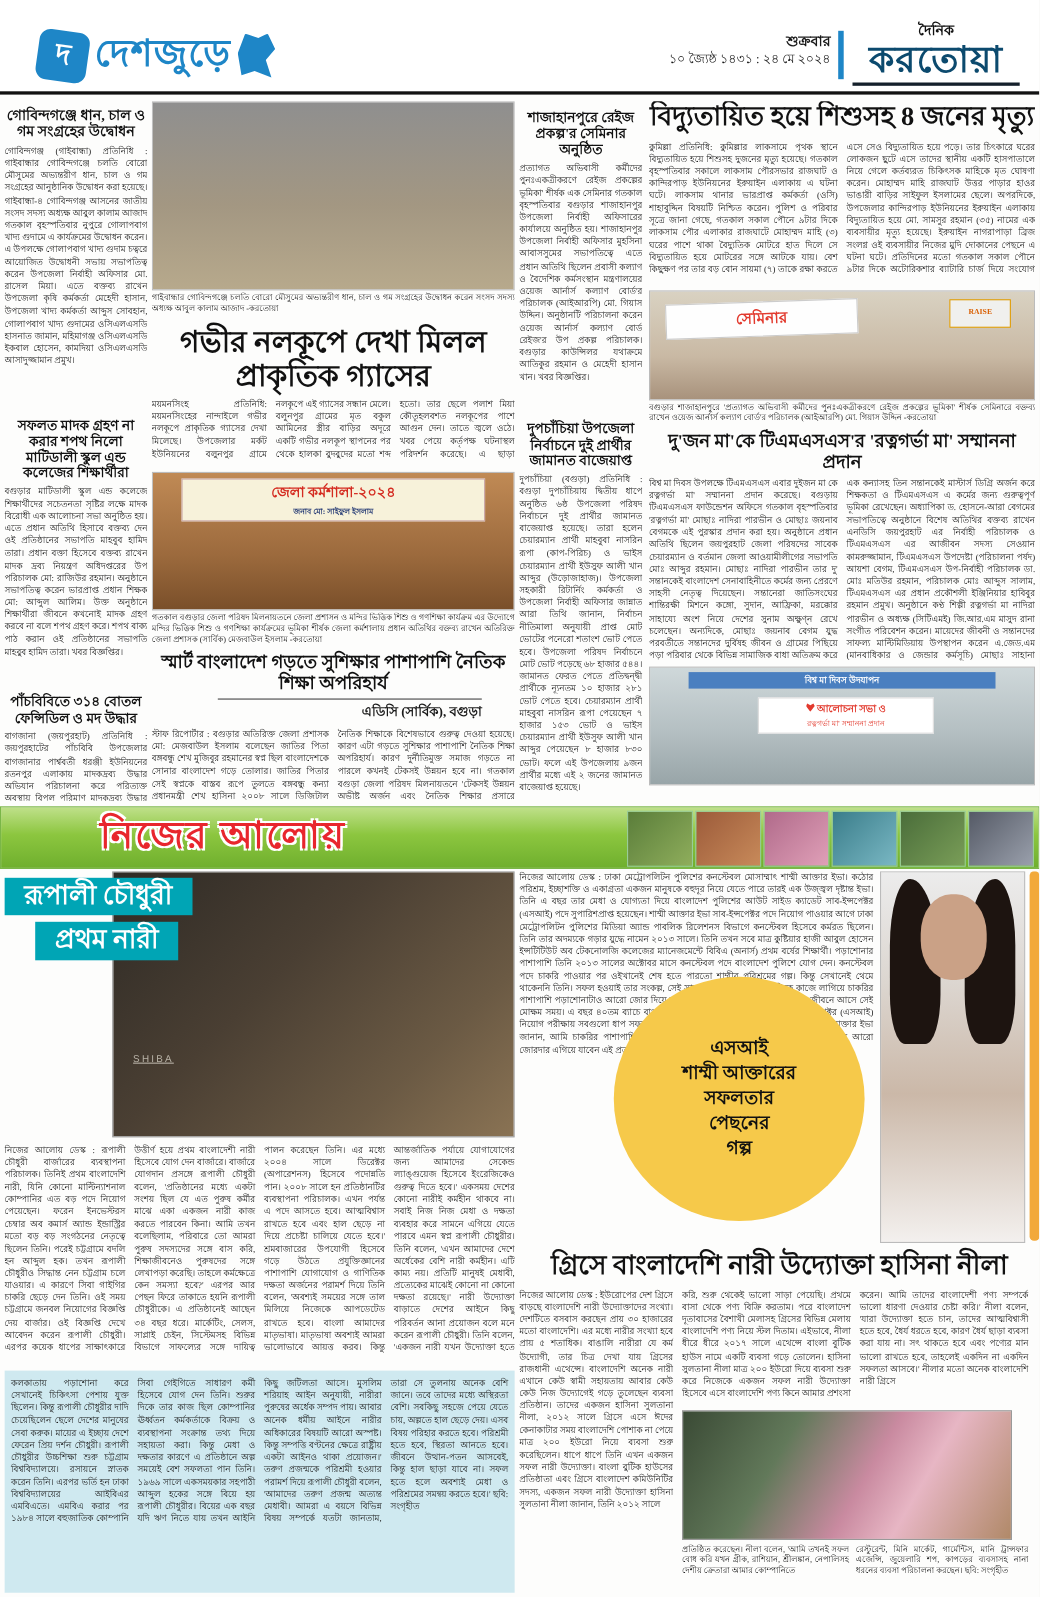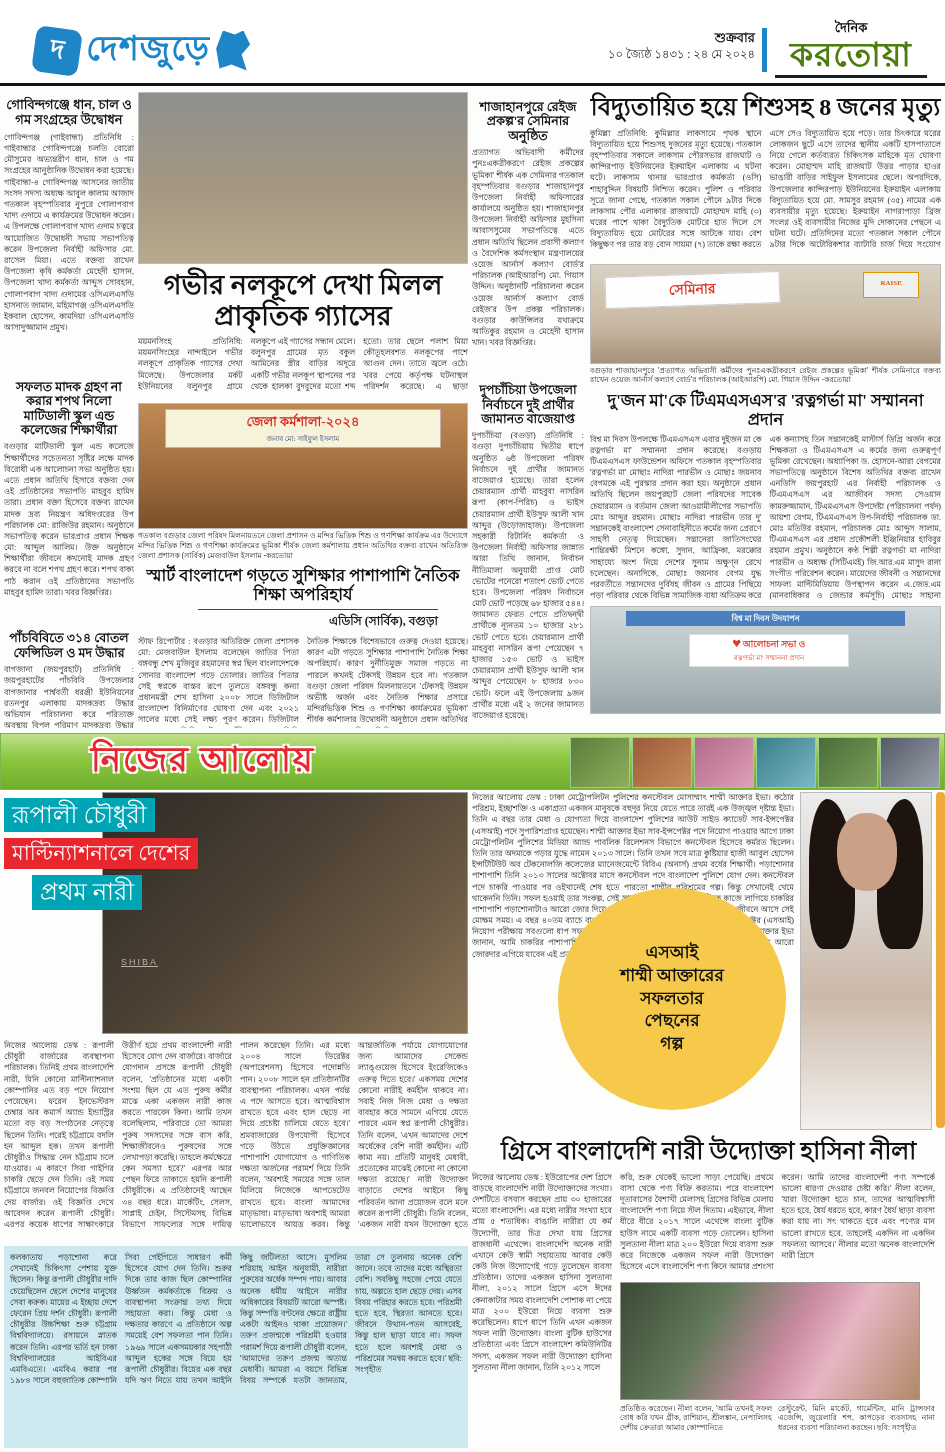--- a/index.html
+++ b/index.html
@@ -15,21 +15,21 @@
   .logo-wrap { position:absolute; left:34px; top:22px; display:flex; align-items:center; gap:6px; }
   .logo-hex { width:46px; height:46px; background:#1e86c7; border-radius:10px; position:relative; transform:rotate(8deg); display:flex; align-items:center; justify-content:center; color:#fff; font-weight:bold; font-size:26px; font-family:"Liberation Sans",sans-serif; }
   .logo-text { font-size:34px; font-weight:bold; color:#1e86c7; letter-spacing:1px; }
   .map-shape { width:34px; height:40px; background:#1e86c7; clip-path:polygon(20% 0,55% 10%,80% 0,100% 35%,75% 60%,90% 100%,45% 85%,10% 95%,0 45%); }
   .date-block { position:absolute; right:190px; top:30px; text-align:right; line-height:1.3; }
   .date-day { font-weight:bold; font-size:13px; }
   .date-line { font-size:11.5px; }
   .mast-sep { position:absolute; right:178px; top:28px; width:5px; height:44px; background:#1e86c7; }
   .masthead { position:absolute; right:18px; top:18px; width:152px; text-align:center; border-bottom:3px solid #15202b; padding-bottom:3px; }
   .mast-small { font-size:13px; font-weight:bold; color:#111; }
-  .mast-large { font-size:33px; font-weight:bold; color:#4d7c0f; line-height:1; letter-spacing:1px; }
+  .mast-large { font-size:33px; font-weight:bold; color:#0c4a6e; line-height:1; letter-spacing:1px; }
 
   
   .headline { font-weight:bold; color:#111; text-align:center; line-height:1.15; }
   .body-text { font-size:8px; line-height:1.4; text-align:justify; overflow:hidden; }
   .cols-2 { column-count:2; column-gap:8px; }
   .cols-3 { column-count:3; column-gap:8px; }
   .cols-4 { column-count:4; column-gap:8px; }
   .caption { font-size:7.5px; line-height:1.3; text-align:justify; overflow:hidden; }
   .photo { position:relative; overflow:hidden; border:1px solid #bbb; }
 
@@ -42,21 +42,21 @@
   .h-xs { font-size:12.5px; margin:8px 0 4px; }
   .h-xl { font-size:27px; margin:6px 0 4px; }
   .h-lg { font-size:24px; margin:2px 0 6px; }
   .h-md { font-size:16.5px; margin:4px 0 4px; }
   .byline { font-size:12px; font-weight:bold; text-align:right; border-top:1.5px solid #444; padding-top:2px; margin:0 30px 4px 60px; }
 
   .ph1 { height:172px; background:linear-gradient(180deg,#8f8f8f 0%,#a39782 55%,#b7a98c 100%); }
   .ph2 { height:126px; background:linear-gradient(180deg,#c08a55 0%,#9c6a3d 60%,#7a4f2a 100%); }
   .ph-banner { position:absolute; left:8%; top:4%; width:84%; background:#f7f2da; border:1px solid #caa; text-align:center; padding:2px 6px; }
   .ph-banner .t1 { color:#d42b20; font-weight:bold; font-size:13px; }
-  .ph-banner .t2 { color:#273c75; font-weight:normal; font-size:7px; }
+  .ph-banner .t2 { color:#273c75; font-weight:bold; font-size:7px; }
   .ph3 { height:100px; background:linear-gradient(180deg,#d9d2c2 0%,#c9b9a4 60%,#a8927c 100%); }
   .ph3-banner { position:absolute; left:4%; top:10%; width:50%; background:#fefefe; border:1px solid #ccc; text-align:center; padding:3px 0; transform:rotate(-2deg); }
   .ph3-banner .t1 { color:#e23a2e; font-weight:bold; font-size:14px; }
   .ph3-raise { position:absolute; right:6%; top:8%; width:16%; background:#f0f0ee; border:1px solid #d90; text-align:center; font-size:7px; color:#d95f02; font-weight:bold; padding:6px 0 10px; }
   .ph4 { height:108px; background:linear-gradient(180deg,#cfd8da 0%,#b4bfc2 55%,#98a5a8 100%); }
   .ph4-strip { position:absolute; left:10%; top:4%; width:80%; background:#4a7fc0; color:#fff; text-align:center; font-size:8px; font-weight:bold; padding:1px 0; }
   .ph4-box { position:absolute; left:28%; top:26%; width:46%; background:#fff; border:1px solid #ddd; text-align:center; padding:2px 0; }
   .ph4-box .l1 { color:#e23a2e; font-weight:bold; font-size:9px; }
   .ph4-box .l2 { color:#e23a2e; font-size:7px; }
   .heart { display:inline-block; width:8px; height:8px; background:#e23a2e; clip-path:polygon(50% 100%,0 35%,15% 5%,50% 25%,85% 5%,100% 35%); margin-right:2px; }
@@ -66,21 +66,21 @@
   .nb-title { font-size:34px; font-weight:bold; color:#e8262d; margin-left:90px; text-shadow:2px 2px 0 #ffffff,-2px -2px 0 #ffffff,2px -2px 0 #fff,-2px 2px 0 #fff; letter-spacing:2px; }
   .nb-collage { position:absolute; right:4px; top:3px; height:51px; display:flex; gap:2px; }
   .nb-tile { width:60px; height:51px; border:1px solid #9c9; }
 
   
   .rup { position:absolute; left:4px; top:792px; width:464px; height:656px; overflow:hidden; }
   .rup-hero { position:relative; height:242px; }
   .rup-photo { position:absolute; left:98px; top:0; right:0; bottom:0; background:linear-gradient(135deg,#2e2a25 0%,#4a3f33 40%,#6b5a44 75%,#8a7354 100%); border:1px solid #999; }
   .rup-shiba { position:absolute; left:18px; bottom:66px; color:#b9b3a8; font-size:9px; letter-spacing:2px; font-family:"Liberation Sans",sans-serif;text-decoration:underline; }
   .rup-head { position:absolute; left:0; top:6px; z-index:2; display:flex; flex-direction:column; align-items:flex-start; gap:6px; }
-  .rup-line { color:#fff; font-weight:normal; padding:4px 8px; line-height:1.1; }
+  .rup-line { color:#fff; font-weight:bold; padding:4px 18px; line-height:1.1; }
   .rup-line.teal { background:#00a5b5; font-size:24px; }
   .rup-line.red { background:#e8262d; font-size:21px; }
   .rup-line.teal2 { background:#00a5b5; font-size:24px; margin-left:28px; }
   .rup-body1 { margin-top:6px; height:200px; }
   .rup-body2 { margin-top:6px; height:236px; background:#cfe9f0; padding:6px; }
 
   
   .rt { position:absolute; left:472px; top:792px; width:473px; height:660px; overflow:hidden; }
   .shammi { position:relative; height:338px; }
   .shammi-text { position:absolute; left:0; top:0; width:322px; height:338px; }
@@ -125,20 +125,21 @@
     <div class="headline h-sm">গোবিন্দগঞ্জে ধান, চাল ও গম সংগ্রহের উদ্বোধন</div>
     <div class="body-text" style="height:240px">গোবিন্দগঞ্জ (গাইবান্ধা) প্রতিনিধি : গাইবান্ধার গোবিন্দগঞ্জে চলতি বোরো মৌসুমের অভ্যন্তরীণ ধান, চাল ও গম সংগ্রহের আনুষ্ঠানিক উদ্বোধন করা হয়েছে। গাইবান্ধা-৪ গোবিন্দগঞ্জ আসনের জাতীয় সংসদ সদস্য অধ্যক্ষ আবুল কালাম আজাদ গতকাল বৃহস্পতিবার নুপুরে গোলাপবাগ খাদ্য গুদামে এ কার্যক্রমের উদ্বোধন করেন। এ উপলক্ষে গোলাপবাগ খাদ্য গুদাম চত্বরে আয়োজিত উদ্বোধনী সভায় সভাপতিত্ব করেন উপজেলা নির্বাহী অফিসার মো. রাসেল মিয়া। এতে বক্তব্য রাখেন উপজেলা কৃষি কর্মকর্তা মেহেদী হাসান, উপজেলা খাদ্য কর্মকর্তা আব্দুস সোবহান, গোলাপবাগ খাদ্য গুদামের ওসিএলএসডি হাসনাত জামান, মহিমাগঞ্জ ওসিএলএসডি ইকবাল হোসেন, কামদিয়া ওসিএলএসডি আসাদুজ্জামান প্রমুখ।</div>
     <div class="headline h-xs">সফলত মাদক গ্রহণ না করার শপথ নিলো মাটিডালী স্কুল এন্ড কলেজের শিক্ষার্থীরা</div>
     <div class="body-text" style="height:182px">বগুড়ার মাটিডালী স্কুল এন্ড কলেজে শিক্ষার্থীদের সচেতনতা সৃষ্টির লক্ষে মাদক বিরোধী এক আলোচনা সভা অনুষ্ঠিত হয়। এতে প্রধান অতিথি হিসাবে বক্তব্য দেন ওই প্রতিষ্ঠানের সভাপতি মাহবুব হামিদ তারা। প্রধান বক্তা হিসেবে বক্তব্য রাখেন মাদক দ্রব্য নিয়ন্ত্রণ অধিদপ্তরের উপ পরিচালক মো: রাজিউর রহমান। অনুষ্ঠানে সভাপতিত্ব করেন ভারপ্রাপ্ত প্রধান শিক্ষক মো: আব্দুল আলিম। উক্ত অনুষ্ঠানে শিক্ষার্থীরা জীবনে কখনোই মাদক গ্রহণ করবে না বলে শপথ গ্রহণ করে। শপথ বাক্য পাঠ করান ওই প্রতিষ্ঠানের সভাপতি মাহবুব হামিদ তারা। খবর বিজ্ঞপ্তির।</div>
     <div class="headline h-xs">পাঁচবিবিতে ৩১৪ বোতল ফেন্সিডিল ও মদ উদ্ধার</div>
     <div class="body-text" style="height:140px">বাগজানা (জয়পুরহাট) প্রতিনিধি : জয়পুরহাটের পাঁচবিবি উপজেলার বাগজানার পার্শ্ববর্তী ধরঞ্জী ইউনিয়নের রতনপুর এলাকায় মাদকদ্রব্য উদ্ধার অভিযান পরিচালনা করে পরিত্যক্ত অবস্থায় বিপুল পরিমাণ মাদকদ্রব্য উদ্ধার করেছে র‍্যাব-৫ জয়পুরহাট ক্যাম্পের সদস্যরা। বুধবার গভীর রাতে এ অভিযান পরিচালনা করেন তারা। র‍্যাব সূত্রে জানা যায়, গোয়েন্দা তথ্যের ভিত্তিতে র‍্যাবের সদস্যরা অভিযান পরিচালনা করে পরিত্যক্ত অবস্থায় ৩১৪ বোতল ফেন্সিডিল এবং ৮ বোতল অফিসার্স চয়েস মদ উদ্ধার করেন। এসময় র‍্যাবের উপস্থিতি টের পেয়ে অজ্ঞাত মাদক কারবারিরা পালিয়ে যায়। উদ্ধারকৃত মাদকদ্রব্য পাঁচবিবি থানায় হস্তান্তর করা হয়।</div>
   </div>
 
   <div class="colB">
     <div class="photo ph1"></div>
+    <div class="caption" style="height:24px;margin:2px 0">গাইবান্ধার গোবিন্দগঞ্জে চলতি বোরো মৌসুমের অভ্যন্তরীণ ধান, চাল ও গম সংগ্রহের উদ্বোধন করেন সংসদ সদস্য অধ্যক্ষ আবুল কালাম আজাদ -করতোয়া</div>
     <div class="headline h-xl">গভীর নলকূপে দেখা মিলল প্রাকৃতিক গ্যাসের</div>
     <div class="body-text cols-3" style="height:62px">ময়মনসিংহ প্রতিনিধি: ময়মনসিংহের নান্দাইলে গভীর নলকূপে প্রাকৃতিক গ্যাসের দেখা মিলেছে। উপজেলার মর্কট ইউনিয়নের বলুনপুর গ্রামে নলকূপে এই গ্যাসের সন্ধান মেলে। বলুনপুর গ্রামের মৃত বকুল আমিনের স্ত্রীর বাড়ির অদূরে একটি গভীর নলকূপ স্থাপনের পর থেকে হালকা বুদবুদের মতো শব্দ হতো। তার ছেলে পলাশ মিয়া কৌতূহলবশত নলকূপের পাশে আগুন দেন। তাতে জ্বলে ওঠে। খবর পেয়ে কর্তৃপক্ষ ঘটনাস্থল পরিদর্শন করেছে। এ ছাড়া প্রকৌশলী (জনস্বাস্থ্য) আবুল কালামের ভাষ্য, এ সময় প্রাকৃতিক গ্যাসের সন্ধান পাওয়ার খবরে সেখানে উৎসুক জনতা ভিড় জমিয়েছে। নলকূপের মালিক মোছা. পারুলিন খাতুন বলেন, বুধবার রাতে পরিমাপ নিয়ে দেখা যায়, গভীর নলকূপের পাশে একটি পাইপ লাগানো রয়েছে। সেই পাইপ দিয়ে বুদবুদ শব্দ বের হচ্ছে। সরেজমিন দেখে জেলার সঙ্গে যোগাযোগ করে আমাকে জানায়।</div>
     <div class="photo ph2" style="margin-top:5px">
       <div class="ph-banner">
         <div class="t1">জেলা কর্মশালা-২০২৪</div>
         <div class="t2">জনাব মো: সাইফুল ইসলাম</div>
       </div>
     </div>
     <div class="caption" style="height:32px;margin:2px 0">গতকাল বগুড়ার জেলা পরিষদ মিলনায়তনে জেলা প্রশাসন ও মন্দির ভিত্তিক শিশু ও গণশিক্ষা কার্যক্রম এর উদ্যোগে মন্দির ভিত্তিক শিশু ও গণশিক্ষা কার্যক্রমের ভূমিকা শীর্ষক জেলা কর্মশালায় প্রধান অতিথির বক্তব্য রাখেন অতিরিক্ত জেলা প্রশাসক (সার্বিক) মেজবাউল ইসলাম -করতোয়া</div>
     <div class="headline h-md">স্মার্ট বাংলাদেশ গড়তে সুশিক্ষার পাশাপাশি নৈতিক শিক্ষা অপরিহার্য</div>
@@ -187,21 +188,20 @@
     </div>
   </div>
 
   <div class="rup">
     <div class="rup-hero">
       <div class="rup-photo">
         <div class="rup-shiba">SHIBA</div>
       </div>
       <div class="rup-head">
         <div class="rup-line teal">রূপালী চৌধুরী</div>
-        <div class="rup-line red">মাল্টিন্যাশনালে দেশের</div>
         <div class="rup-line teal2">প্রথম নারী</div>
       </div>
     </div>
     <div class="body-text cols-4 rup-body1">নিজের আলোয় ডেস্ক : রূপালী চৌধুরী বার্জারের ব্যবস্থাপনা পরিচালক। তিনিই প্রথম বাংলাদেশি নারী, যিনি কোনো মাল্টিন্যাশনাল কোম্পানির এত বড় পদে নিয়োগ পেয়েছেন। ফরেন ইনভেস্টরস চেম্বার অব কমার্স অ্যান্ড ইন্ডাস্ট্রির মতো বড় বড় সংগঠনের নেতৃত্বে ছিলেন তিনি। পরেই চট্টগ্রামে বদলি হন আব্দুল হক। তখন রূপালী চৌধুরীও সিদ্ধান্ত নেন চট্টগ্রাম চলে যাওয়ার। এ কারণে সিবা গাইগির চাকরি ছেড়ে দেন তিনি। ওই সময় চট্টগ্রামে জনবল নিয়োগের বিজ্ঞপ্তি দেয় বার্জার। ওই বিজ্ঞপ্তি দেখে আবেদন করেন রূপালী চৌধুরী। এরপর কয়েক ধাপের সাক্ষাৎকারে উত্তীর্ণ হয়ে প্রথম বাংলাদেশী নারী হিসেবে যোগ দেন বার্জারে। বার্জারে যোগদান প্রসঙ্গে রূপালী চৌধুরী বলেন, 'প্রতিষ্ঠানের মধ্যে একটা সংশয় ছিল যে এত পুরুষ কর্মীর মাঝে একা একজন নারী কাজ করতে পারবেন কিনা। আমি তখন বলেছিলাম, পরিবারে তো আমরা পুরুষ সদস্যদের সঙ্গে বাস করি, শিক্ষাজীবনেও পুরুষদের সঙ্গে লেখাপড়া করেছি। তাহলে কর্মক্ষেত্রে কেন সমস্যা হবে?' এরপর আর পেছন ফিরে তাকাতে হয়নি রূপালী চৌধুরীকে। এ প্রতিষ্ঠানেই আছেন ৩৪ বছর ধরে। মার্কেটিং, সেলস, সাপ্লাই চেইন, সিস্টেমসহ বিভিন্ন বিভাগে সাফল্যের সঙ্গে দায়িত্ব পালন করেছেন তিনি। এর মধ্যে ২০০৪ সালে ডিরেক্টর (অপারেশনস) হিসেবে পদোন্নতি পান। ২০০৮ সালে হন প্রতিষ্ঠানটির ব্যবস্থাপনা পরিচালক। এখন পর্যন্ত এ পদে আসতে হবে। আত্মবিশ্বাস রাখতে হবে এবং হাল ছেড়ে না দিয়ে প্রচেষ্টা চালিয়ে যেতে হবে।' শ্রমবাজারের উপযোগী হিসেবে গড়ে উঠতে প্রযুক্তিজ্ঞানের পাশাপাশি যোগাযোগ ও গাণিতিক দক্ষতা অর্জনের পরামর্শ দিয়ে তিনি বলেন, 'অবশ্যই সময়ের সঙ্গে তাল মিলিয়ে নিজেকে আপডেটেড রাখতে হবে। বাংলা আমাদের মাতৃভাষা। মাতৃভাষা অবশ্যই আমরা ভালোভাবে আয়ত্ত করব। কিন্তু আন্তর্জাতিক পর্যায়ে যোগাযোগের জন্য আমাদের সেকেন্ড ল্যাঙ্গুয়েজ হিসেবে ইংরেজিকেও গুরুত্ব দিতে হবে।' একসময় দেশের কোনো নারীই কর্মহীন থাকবে না। সবাই নিজ নিজ মেধা ও দক্ষতা ব্যবহার করে সামনে এগিয়ে যেতে পারবে এমন স্বপ্ন রূপালী চৌধুরীর। তিনি বলেন, 'এখন আমাদের দেশে অর্ধেকের বেশি নারী কর্মহীন। এটি কাম্য নয়। প্রতিটি মানুষই মেধাবী, প্রত্যেকের মাঝেই কোনো না কোনো দক্ষতা রয়েছে।' নারী উদ্যোক্তা বাড়াতে দেশের আইনে কিছু পরিবর্তন আনা প্রয়োজন বলে মনে করেন রূপালী চৌধুরী। তিনি বলেন, 'একজন নারী যখন উদ্যোক্তা হতে চায়, তখন প্রথমেই প্রয়োজন হয় মূলধন। এ মূলধন সে কোথায় পাবে?</div>
     <div class="body-text cols-4 rup-body2">কলকাতায় পড়াশোনা করে সেখানেই চিকিৎসা পেশায় যুক্ত ছিলেন। কিন্তু রূপালী চৌধুরীর দাদি চেয়েছিলেন ছেলে দেশের মানুষের সেবা করুক। মায়ের এ ইচ্ছায় দেশে ফেরেন প্রিয় দর্শন চৌধুরী। রূপালী চৌধুরীর উচ্চশিক্ষা শুরু চট্টগ্রাম বিশ্ববিদ্যালয়ে। রসায়নে স্নাতক করেন তিনি। এরপর ভর্তি হন ঢাকা বিশ্ববিদ্যালয়ের আইবিএর এমবিএতে। এমবিএ করার পর ১৯৮৪ সালে বহুজাতিক কোম্পানি সিবা গেইগিতে সাধারণ কর্মী হিসেবে যোগ দেন তিনি। শুরুর দিকে তার কাজ ছিল কোম্পানির ঊর্ধ্বতন কর্মকর্তাকে বিক্রয় ও ব্যবস্থাপনা সংক্রান্ত তথ্য দিয়ে সহায়তা করা। কিন্তু মেধা ও দক্ষতার কারণে এ প্রতিষ্ঠানে অল্প সময়েই বেশ সফলতা পান তিনি। ১৯৬৯ সালে একসময়কার সহপাঠী আব্দুল হকের সঙ্গে বিয়ে হয় রূপালী চৌধুরীর। বিয়ের এক বছর যদি ঋণ নিতে যায় তখন আইনি কিছু জটিলতা আসে। মুসলিম শরিয়াহ আইন অনুযায়ী, নারীরা পুরুষের অর্ধেক সম্পদ পায়। আবার অনেক ধর্মীয় আইনে নারীর অধিকারের বিষয়টি আরো অস্পষ্ট। কিন্তু সম্পত্তি বণ্টনের ক্ষেত্রে রাষ্ট্রীয় একটা আইনও থাকা প্রয়োজন।' তরুণ প্রজন্মকে পরিশ্রমী হওয়ার পরামর্শ দিয়ে রূপালী চৌধুরী বলেন, 'আমাদের তরুণ প্রজন্ম অত্যন্ত মেধাবী। আমরা এ বয়সে বিভিন্ন বিষয় সম্পর্কে যতটা জানতাম, তারা সে তুলনায় অনেক বেশি জানে। তবে তাদের মধ্যে অস্থিরতা বেশি। সবকিছু সহজে পেয়ে যেতে চায়, অল্পতে হাল ছেড়ে দেয়। এসব বিষয় পরিহার করতে হবে। পরিশ্রমী হতে হবে, স্থিরতা আনতে হবে। জীবনে উত্থান-পতন আসবেই, কিন্তু হাল ছাড়া যাবে না। সফল হতে হলে অবশ্যই মেধা ও পরিশ্রমের সমন্বয় করতে হবে।' ছবি: সংগৃহীত</div>
   </div>
 
   <div class="rt">
     <div class="shammi">
       <div class="shammi-text body-text">নিজের আলোয় ডেস্ক : ঢাকা মেট্রোপলিটন পুলিশের কনস্টেবল মোসাম্মাৎ শাম্মী আক্তার ইভা। কঠোর পরিশ্রম, ইচ্ছাশক্তি ও একাগ্রতা একজন মানুষকে বহুদূর নিয়ে যেতে পারে তারই এক উজ্জ্বল দৃষ্টান্ত ইভা। তিনি এ বছর তার মেধা ও যোগ্যতা দিয়ে বাংলাদেশ পুলিশের আউট সাইড ক্যাডেট সাব-ইন্সপেক্টর (এসআই) পদে সুপারিশপ্রাপ্ত হয়েছেন। শাম্মী আক্তার ইভা সাব-ইন্সপেক্টর পদে নিয়োগ পাওয়ার আগে ঢাকা মেট্রোপলিটন পুলিশের মিডিয়া অ্যান্ড পাবলিক রিলেশনস বিভাগে কনস্টেবল হিসেবে কর্মরত ছিলেন। তিনি তার অদম্যকে গড়ার যুদ্ধে নামেন ২০১৩ সালে। তিনি তখন সবে মাত্র কুষ্টিয়ার হাজী আবুল হোসেন ইন্সটিটিউট অব টেকনোলজি কলেজের ম্যানেজমেন্টে বিবিএ (অনার্স) প্রথম বর্ষের শিক্ষার্থী। পড়াশোনার পাশাপাশি তিনি ২০১৩ সালের অক্টোবর মাসে কনস্টেবল পদে বাংলাদেশ পুলিশে যোগ দেন। কনস্টেবল পদে চাকরি পাওয়ার পর ওইখানেই শেষ হতে পারতো শাম্মীর পরিশ্রমের গল্প। কিন্তু সেখানেই থেমে থাকেননি তিনি। সফল হওয়াই তার সংকল্প, সেই সাথে আছে পরিশ্রম- এই দৃষ্টিকে কাজে লাগিয়ে চাকরির পাশাপাশি পড়াশোনাটাও আরো জোর দিয়ে চালিয়ে যেতে থাকেন তিনি। এরপর তার জীবনে আসে সেই মোক্ষম সময়। এ বছর ৪০তম ব্যাচে বাংলাদেশ পুলিশের আউট সাইড ক্যাডেট সাব-ইন্সপেক্টর (এসআই) নিয়োগ পরীক্ষায় সবগুলো ধাপ সফলতার সাথে উত্তীর্ণ হয়ে তিনি নির্বাচিত হয়েছেন। শাম্মী আক্তার ইভা জানান, আমি চাকরির পাশাপাশি আমার পড়াশোনাটা গুরুত্ব দিয়ে চালিয়েছি। কর্মসূচি দিয়ে আরো জোরদার এগিয়ে যাবেন এই প্রত্যাশা সবার। ছবি: সংগৃহীত</div>

